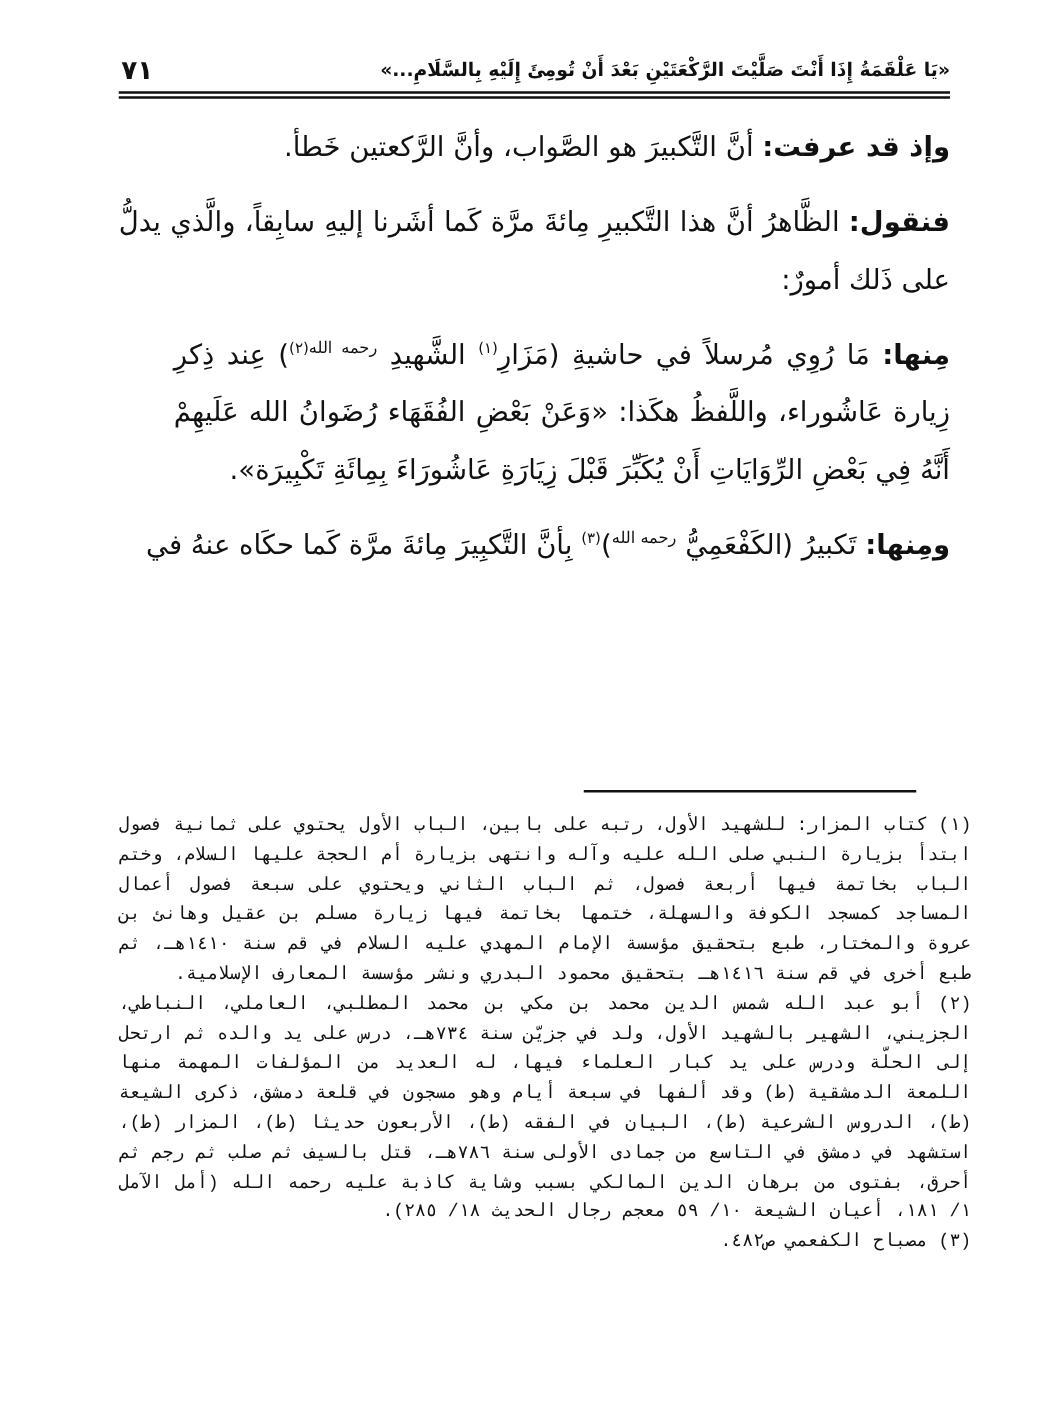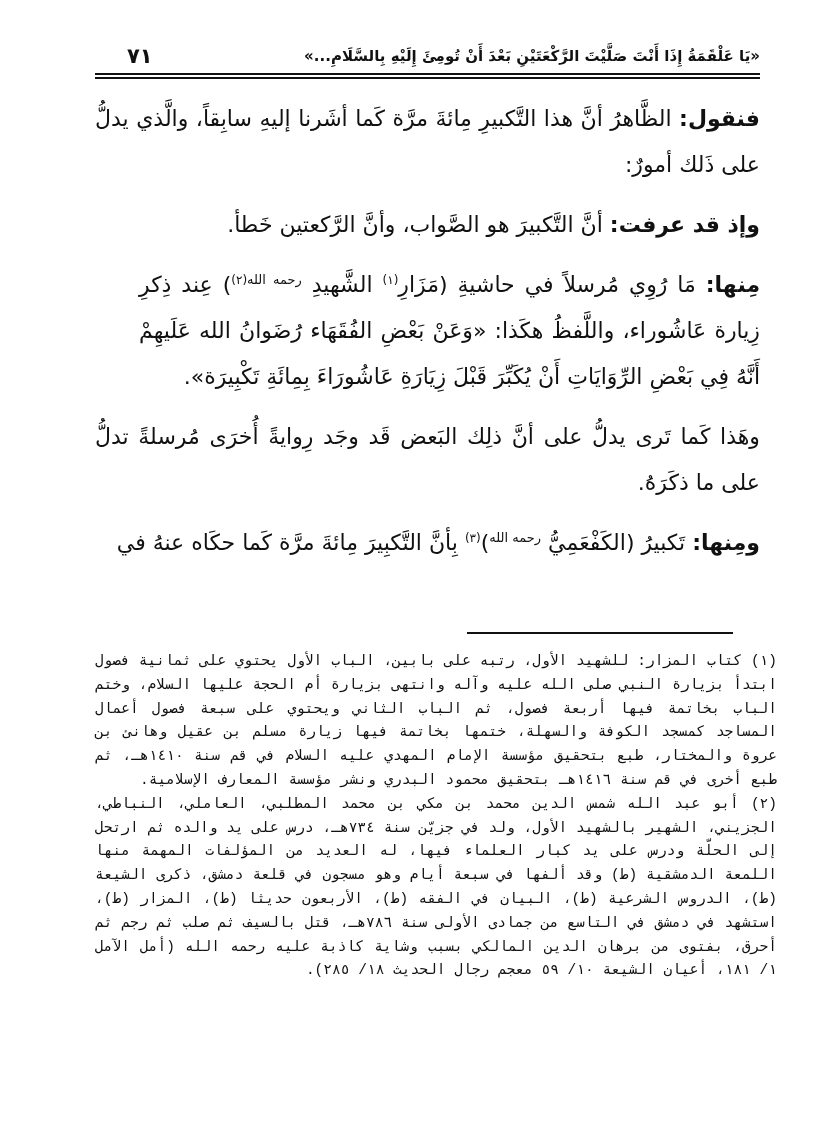--- a/index.html
+++ b/index.html
@@ -40,21 +40,20 @@
     }
     .page-number {
       position: absolute;
       left: 2px;
       top: 2px;
       font-family: "DejaVu Sans", sans-serif;
       font-weight: bold;
       font-size: 21px;
       line-height: 28px;
       direction: ltr;
-      margin-left: 30px;
     }
     .header-rule {
       position: absolute;
       left: 95px; right: 72px;
       top: 73px;
       height: 0;
       border-top: 2px solid #111;
     }
     .header-rule2 {
       position: absolute;
@@ -122,42 +121,43 @@
 
   <div class="header">
     <span class="header-title">«يَا عَلْقَمَةُ إِذَا أَنْتَ صَلَّيْتَ الرَّكْعَتَيْنِ بَعْدَ أَنْ تُومِئَ إِلَيْهِ بِالسَّلَامِ...»</span>
     <span class="page-number">٧١</span>
   </div>
   <div class="header-rule"></div>
   <div class="header-rule2"></div>
 
   <div class="body-text" style="top:96px;">
     <p class="para" style="margin-bottom:14px;">
-      <span class="lead">فنقول:</span><span> الظَّاهرُ أنَّ هذا التَّكبيرِ مِائةَ مرَّة كَما أشَرنا إليهِ سابِقاً، والَّذي يدلُّ على ذَلك أمورٌ:</span>
+      <span class="lead">وإذ قد عرفت:</span><span> أنَّ التَّكبيرَ هو الصَّواب، وأنَّ الرَّكعتين خَطأ.</span>
     </p>
     <p class="para" style="margin-bottom:14px;">
-      <span class="lead">وإذ قد عرفت:</span><span> أنَّ التَّكبيرَ هو الصَّواب، وأنَّ الرَّكعتين خَطأ.</span>
+      <span class="lead">فنقول:</span><span> الظَّاهرُ أنَّ هذا التَّكبيرِ مِائةَ مرَّة كَما أشَرنا إليهِ سابِقاً، والَّذي يدلُّ على ذَلك أمورٌ:</span>
     </p>
     <p class="para" style="margin-bottom:14px;margin-left:44px;">
       <span class="lead">مِنها:</span><span> مَا رُوِي مُرسلاً في حاشيةِ (مَزَارِ</span><span class="fn-ref">(١)</span><span> الشَّهيدِ </span><span class="honorific">رحمه الله</span><span class="fn-ref">(٢)</span><span>) عِند ذِكرِ زِيارة عَاشُوراء، واللَّفظُ هكَذا: «وَعَنْ بَعْضِ الفُقَهَاء رُضَوانُ الله عَلَيهِمْ أَنَّهُ فِي بَعْضِ الرِّوَايَاتِ أَنْ يُكَبِّرَ قَبْلَ زِيَارَةِ عَاشُورَاءَ بِمِائَةِ تَكْبِيرَة».</span>
-    </p>
-    <p class="para" style="margin-bottom:14px;">
-      <span>وهَذا كَما تَرى يدلُّ على أنَّ ذلِك البَعض قَد وجَد رِوايةً أُخرَى مُرسلةً تدلُّ على ما ذكَرَهُ.</span>
     </p>
     <p class="para">
       <span class="lead">ومِنها:</span><span> تَكبيرُ (الكَفْعَمِيُّ </span><span class="honorific">رحمه الله</span><span>)</span><span class="fn-ref">(٣)</span><span> بِأنَّ التَّكبِيرَ مِائةَ مرَّة كَما حكَاه عنهُ في</span>
     </p>
   </div>
 
   <div class="fn-separator"></div>
 
   <div class="footnotes">
     <p class="footnote">
       <span>(١)</span>
       <span>كتاب المزار: للشهيد الأول، رتبه على بابين، الباب الأول يحتوي على ثمانية فصول ابتدأ بزيارة النبي صلى الله عليه وآله وانتهى بزيارة أم الحجة عليها السلام، وختم الباب بخاتمة فيها أربعة فصول، ثم الباب الثاني ويحتوي على سبعة فصول أعمال المساجد كمسجد الكوفة والسهلة، ختمها بخاتمة فيها زيارة مسلم بن عقيل وهانئ بن عروة والمختار، طبع بتحقيق مؤسسة الإمام المهدي عليه السلام في قم سنة ١٤١٠هـ، ثم طبع أخرى في قم سنة ١٤١٦هـ بتحقيق محمود البدري ونشر مؤسسة المعارف الإسلامية.</span>
     </p>
     <p class="footnote">
       <span>(٢)</span>
       <span>أبو عبد الله شمس الدين محمد بن مكي بن محمد المطلبي، العاملي، النباطي، الجزيني، الشهير بالشهيد الأول، ولد في جزيّن سنة ٧٣٤هـ، درس على يد والده ثم ارتحل إلى الحلّة ودرس على يد كبار العلماء فيها، له العديد من المؤلفات المهمة منها اللمعة الدمشقية (ط) وقد ألفها في سبعة أيام وهو مسجون في قلعة دمشق، ذكرى الشيعة (ط)، الدروس الشرعية (ط)، البيان في الفقه (ط)، الأربعون حديثا (ط)، المزار (ط)، استشهد في دمشق في التاسع من جمادى الأولى سنة ٧٨٦هـ، قتل بالسيف ثم صلب ثم رجم ثم أحرق، بفتوى من برهان الدين المالكي بسبب وشاية كاذبة عليه رحمه الله (أمل الآمل ١/ ١٨١، أعيان الشيعة ١٠/ ٥٩ معجم رجال الحديث ١٨/ ٢٨٥).</span>
     </p>
+    <p class="footnote">
+      <span>(٣)</span>
+      <span>مصباح الكفعمي ص٤٨٢.</span>
+    </p>
   </div>
 
 </div>
 
 </body></html>

